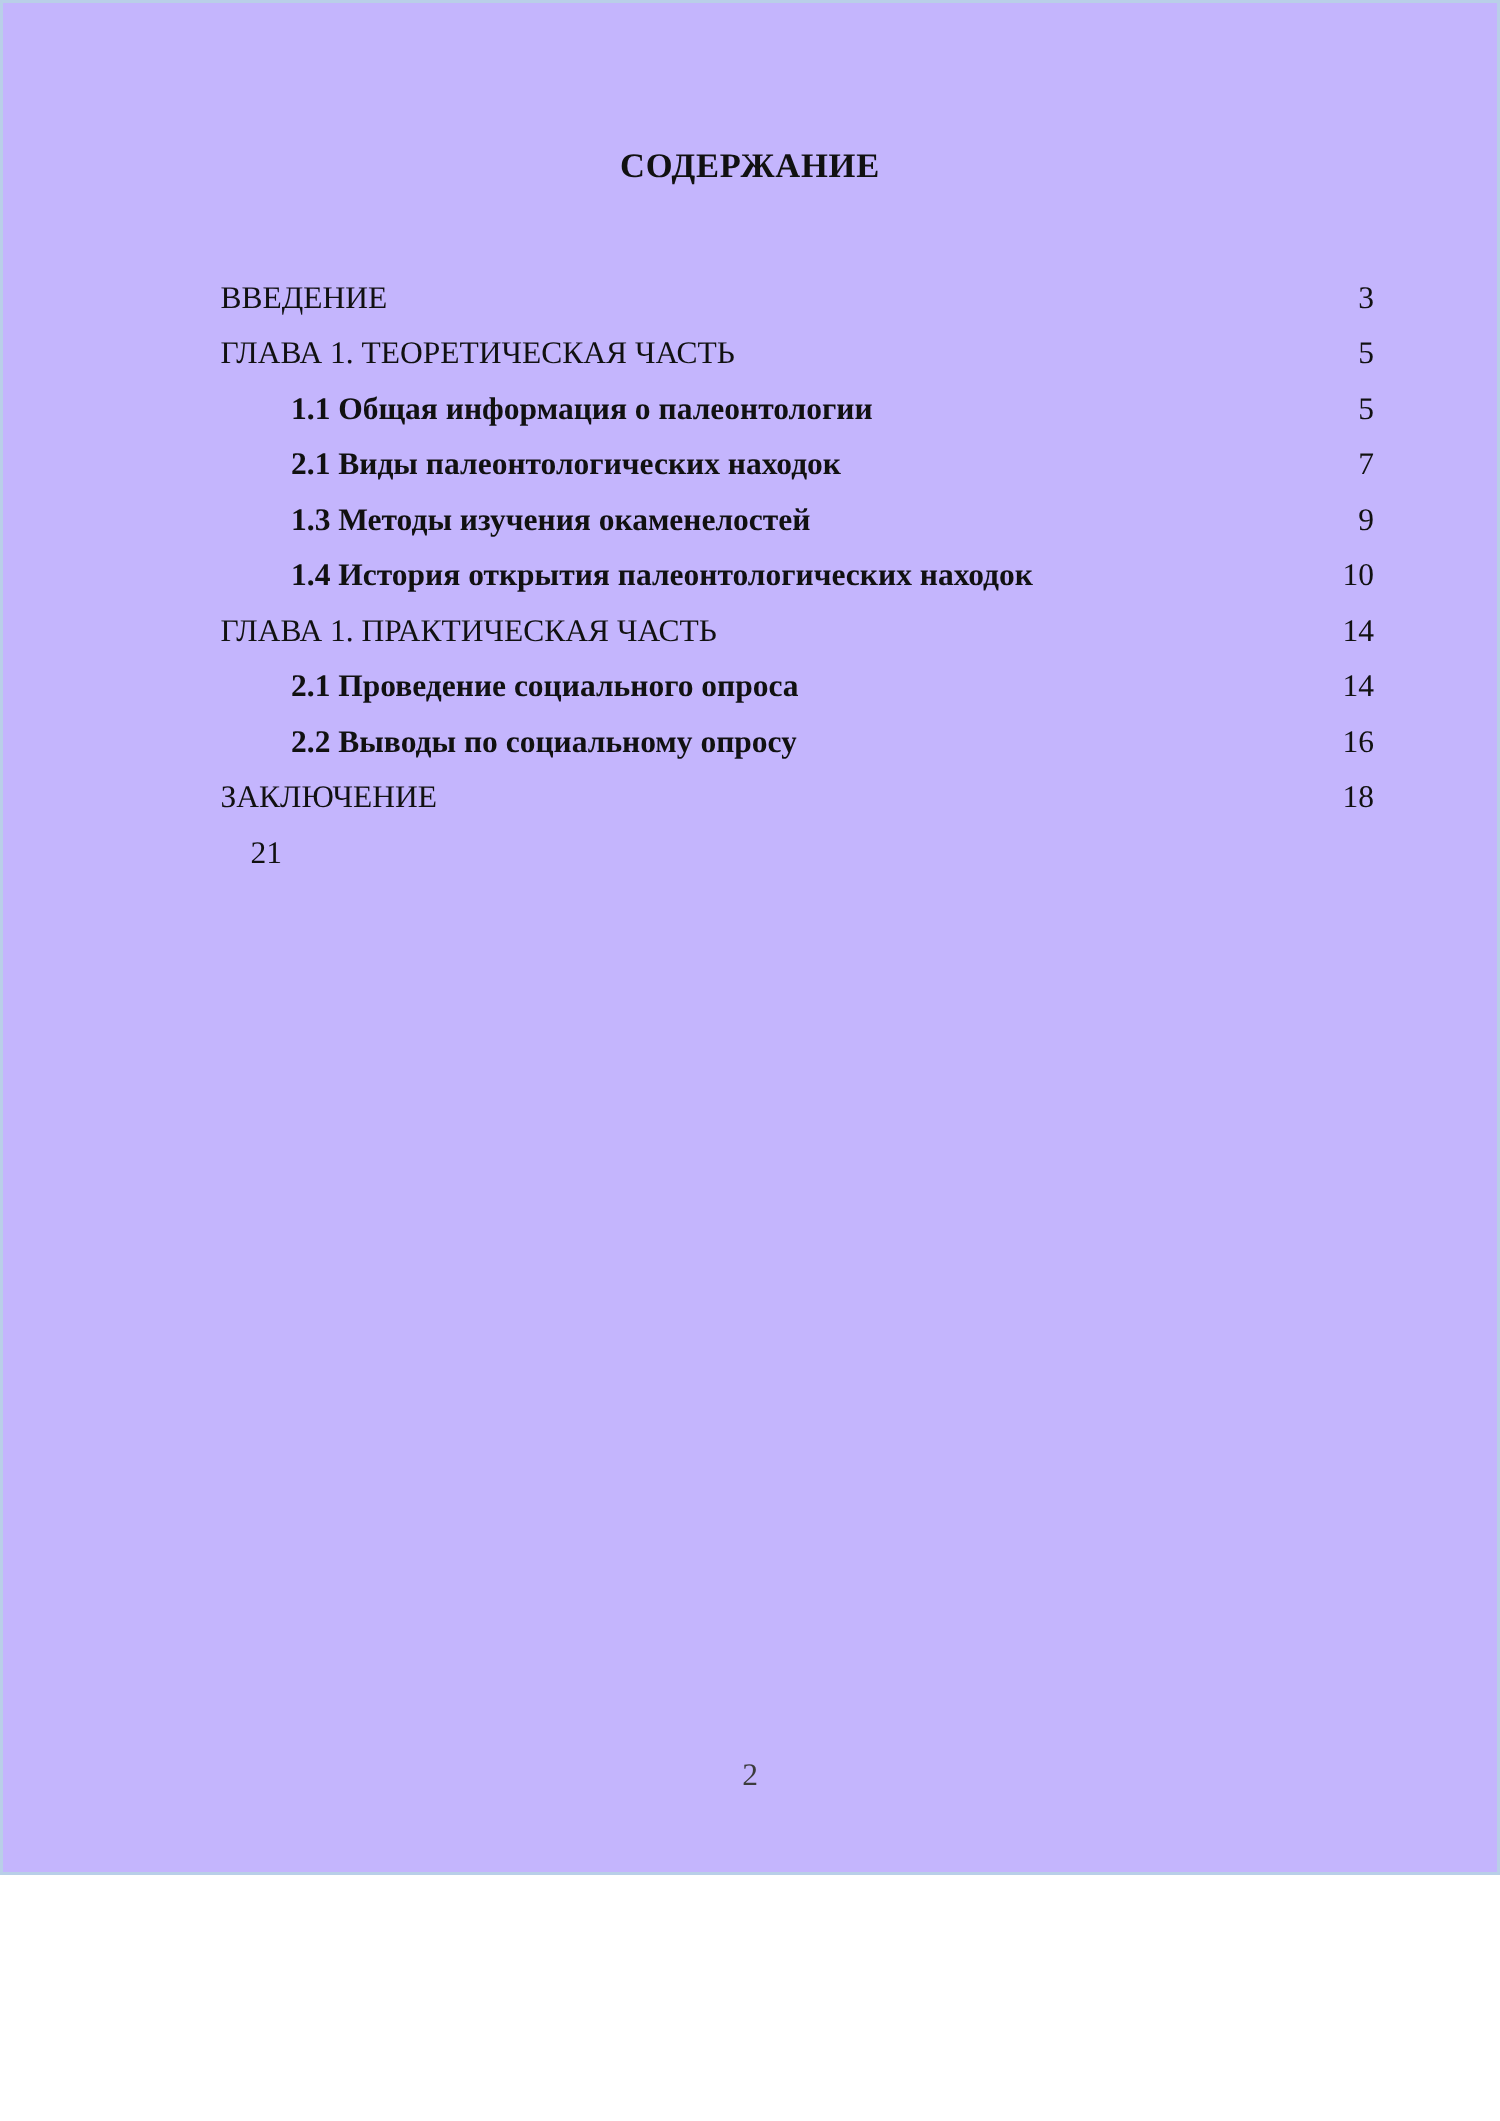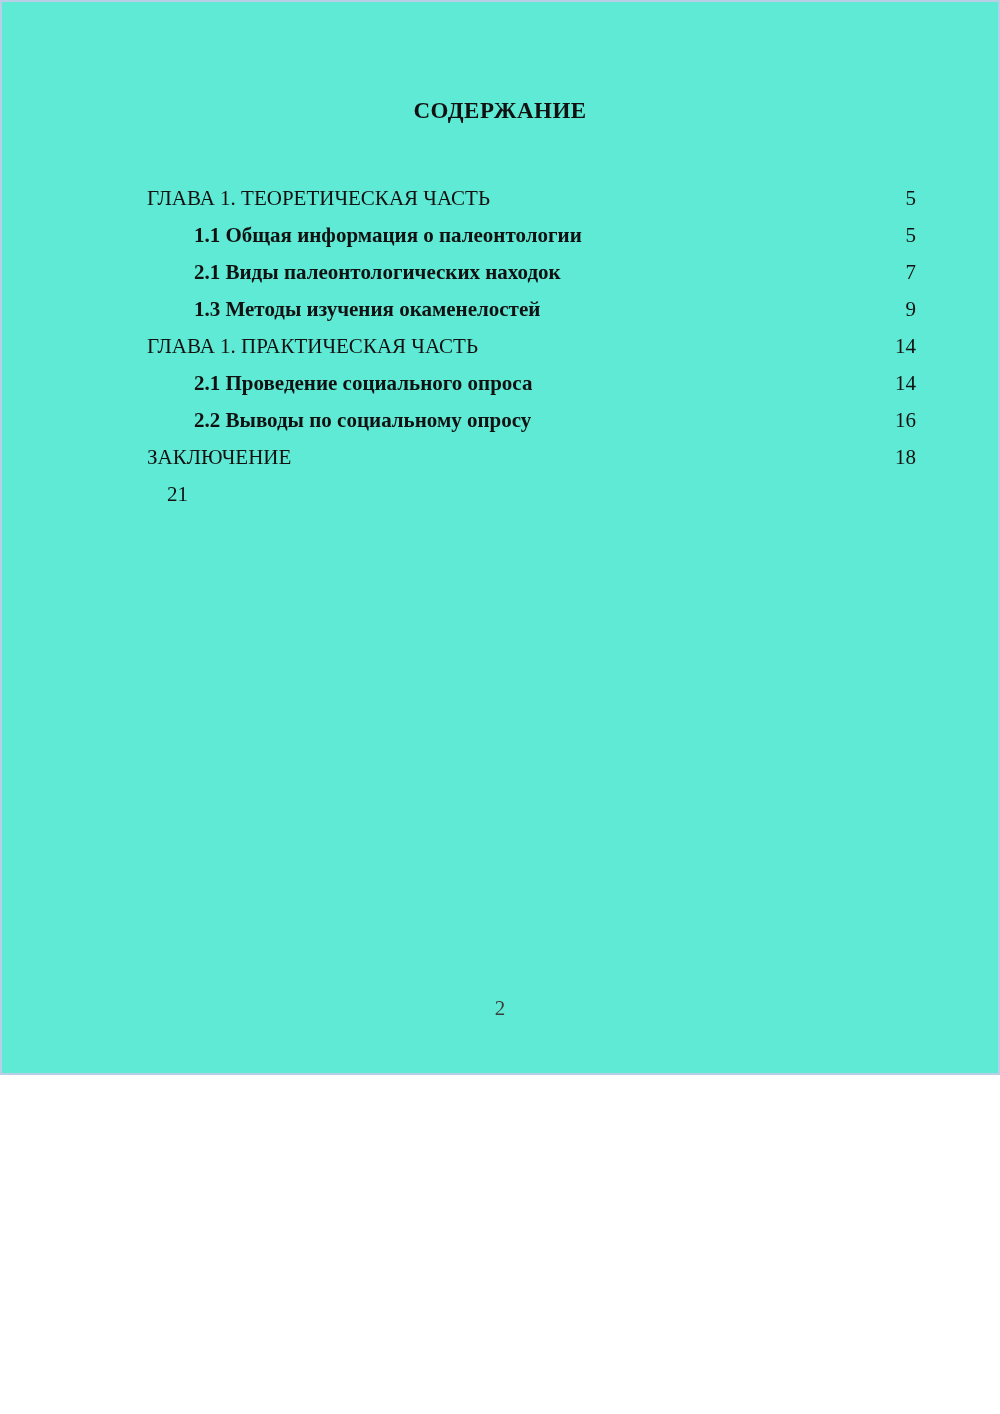--- a/index.html
+++ b/index.html
@@ -4,23 +4,23 @@
 <style>
   html, body {
     margin: 0;
     padding: 0;
     background: #ffffff;
     font-family: "Liberation Serif", "DejaVu Serif", serif;
   }
   .page {
     position: relative;
     width: 1000px;
-    height: 1075px;
+    height: 1250px;
     box-sizing: border-box;
-    background: #5eead4;
+    background: #c4b5fd;
     border: 2px solid #b9cfe8;
     overflow: hidden;
   }
   .doc-title {
     margin-top: 96px;
     text-align: center;
     font-size: 23px;
     font-weight: bold;
     color: #111111;
     letter-spacing: 0.5px;
@@ -64,20 +64,24 @@
 </style>
 </head>
 <body>
 
 <div class="page">
 
   <div class="doc-title">СОДЕРЖАНИЕ</div>
 
   <div class="toc">
 
+    <div class="toc-row level-0">
+      <span class="toc-label">ВВЕДЕНИЕ</span>
+      <span class="toc-page">3</span>
+    </div>
 
     <div class="toc-row level-0">
       <span class="toc-label">ГЛАВА 1. ТЕОРЕТИЧЕСКАЯ ЧАСТЬ</span>
       <span class="toc-page">5</span>
     </div>
 
     <div class="toc-row level-1">
       <span class="toc-label">1.1 Общая информация о палеонтологии</span>
       <span class="toc-page">5</span>
     </div>
@@ -85,20 +89,24 @@
     <div class="toc-row level-1">
       <span class="toc-label">2.1 Виды палеонтологических находок</span>
       <span class="toc-page">7</span>
     </div>
 
     <div class="toc-row level-1">
       <span class="toc-label">1.3 Методы изучения окаменелостей</span>
       <span class="toc-page">9</span>
     </div>
 
+    <div class="toc-row level-1">
+      <span class="toc-label">1.4 История открытия палеонтологических находок</span>
+      <span class="toc-page">10</span>
+    </div>
 
     <div class="toc-row level-0">
       <span class="toc-label">ГЛАВА 1. ПРАКТИЧЕСКАЯ ЧАСТЬ</span>
       <span class="toc-page">14</span>
     </div>
 
     <div class="toc-row level-1">
       <span class="toc-label">2.1 Проведение социального опроса</span>
       <span class="toc-page">14</span>
     </div>

